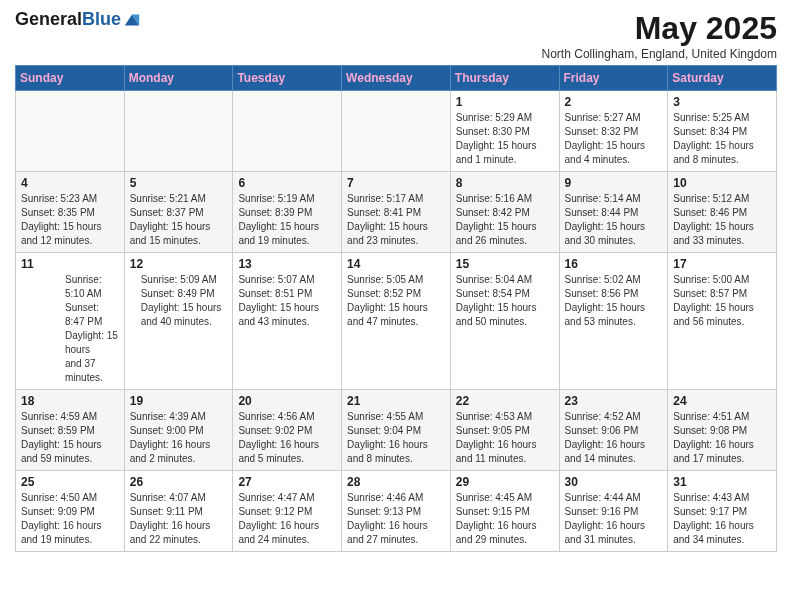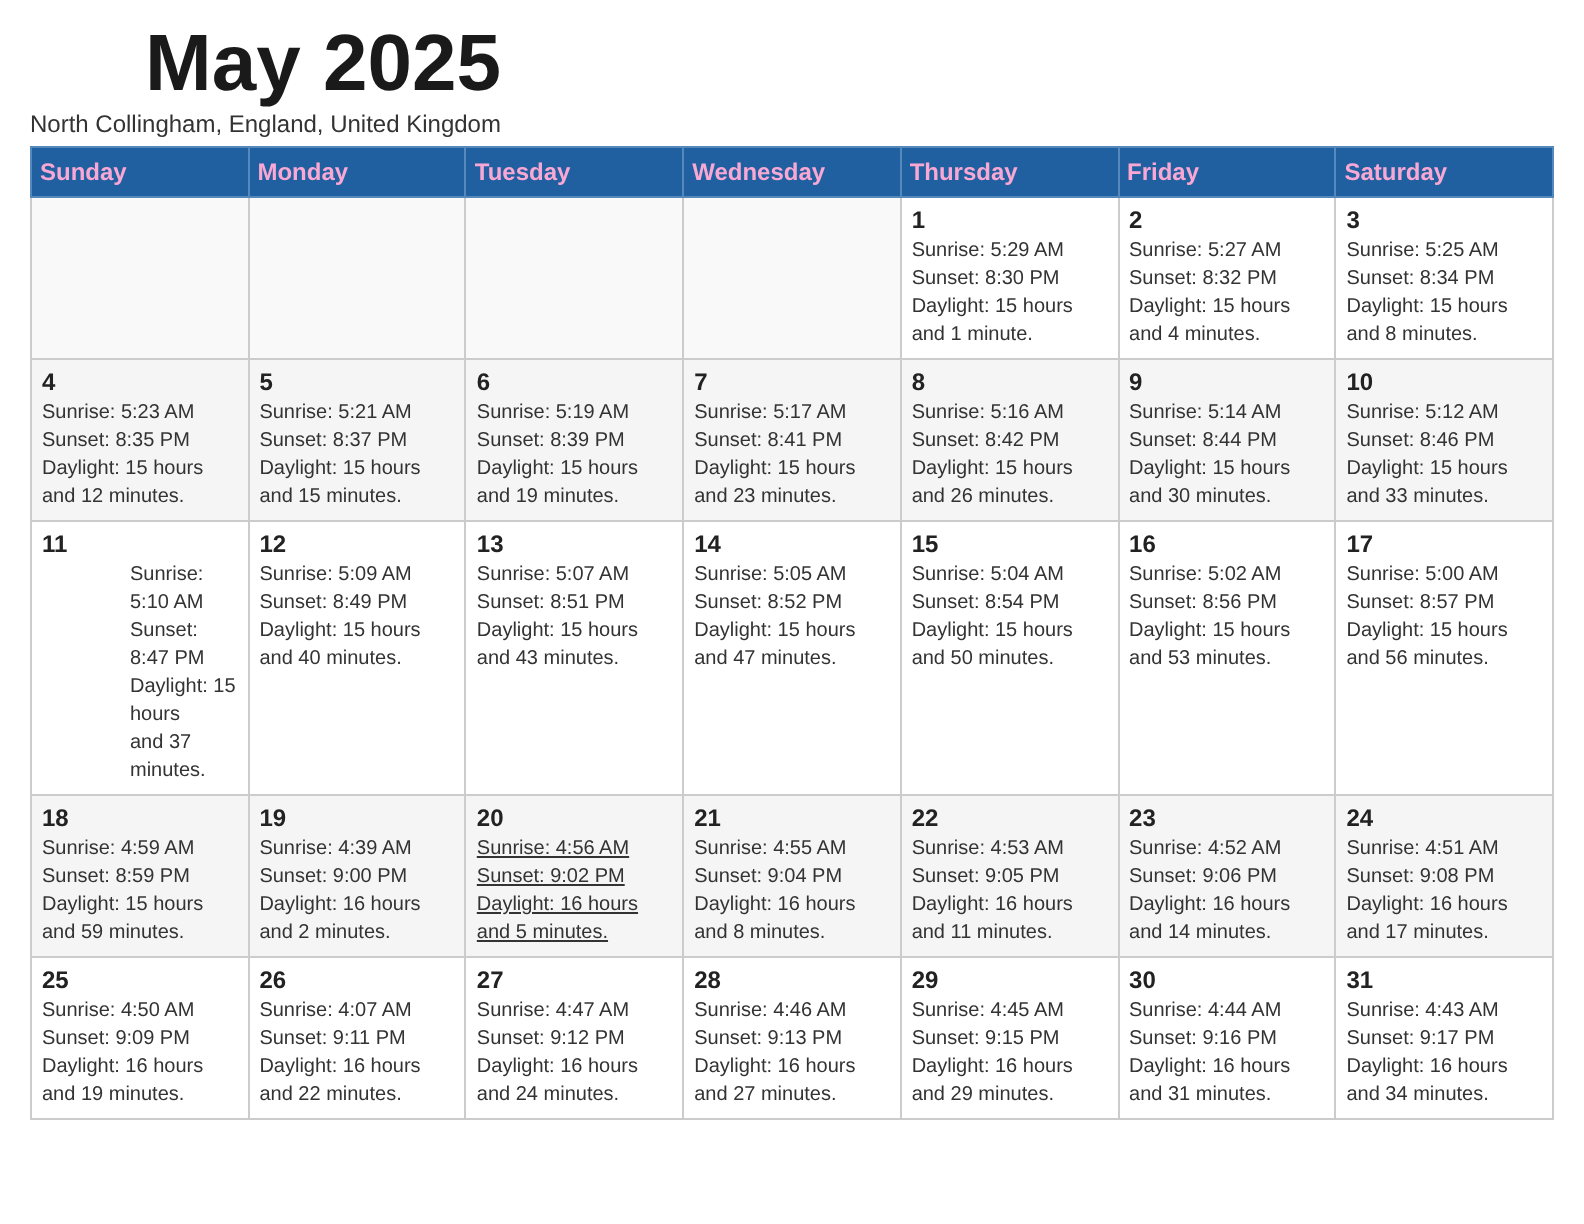--- a/index.html
+++ b/index.html
@@ -32,21 +32,21 @@
     .logo-blue { color: #2060a0; }
     .logo-icon {
       width: 18px;
       height: 18px;
       margin-left: 2px;
     }
     .title-block {
       text-align: right;
     }
     .month-title {
-      font-size: 40px;
+      font-size: 32px;
       font-weight: bold;
       color: #1a1a1a;
     }
     .location-title {
       font-size: 12px;
       color: #333;
     }
     .calendar {
       width: 100%;
       border-collapse: collapse;
@@ -87,20 +87,33 @@
       line-height: 1.4;
     }
     .empty { background: #f9f9f9 !important; }
     .row-alt td { background: #ebebeb; }
   </style>
 </head>
 <body>
 
 <div class="container">
   <div class="header-top">
+    <div class="logo">
+      <div>
+        <div style="display:flex;align-items:center;">
+          <span class="logo-text">
+            <span class="logo-general">General</span><span class="logo-blue">Blue</span>
+          </span>
+          <svg class="logo-icon" viewBox="0 0 20 20">
+            <polygon points="2,16 10,4 18,16" fill="#2060a0"></polygon>
+            <polygon points="10,4 18,16 18,4" fill="#4090d0"></polygon>
+          </svg>
+        </div>
+      </div>
+    </div>
     <div class="title-block">
       <div class="month-title">May 2025</div>
       <div class="location-title">North Collingham, England, United Kingdom</div>
     </div>
   </div>
 
   <table class="calendar">
     <thead>
       <tr>
         <th>Sunday</th>
@@ -194,21 +207,21 @@
         <tr>
           <td>
             <span class="day-num">11</span>
             <div class="day-info" style="white-space: pre-line; margin-left: 44px;">Sunrise: 5:10 AM
 Sunset: 8:47 PM
 Daylight: 15 hours
 and 37 minutes.</div>
           </td>
           <td>
             <span class="day-num">12</span>
-            <div class="day-info" style="white-space: pre-line;">Sunrise: 5:09 AM
+            <div class="day-info" style="white-space: pre-line; margin-left: 11px;">Sunrise: 5:09 AM
 Sunset: 8:49 PM
 Daylight: 15 hours
 and 40 minutes.</div>
           </td>
           <td>
             <span class="day-num">13</span>
             <div class="day-info" style="white-space: pre-line;">Sunrise: 5:07 AM
 Sunset: 8:51 PM
 Daylight: 15 hours
 and 43 minutes.</div>
@@ -252,21 +265,21 @@
           </td>
           <td>
             <span class="day-num">19</span>
             <div class="day-info" style="white-space: pre-line;">Sunrise: 4:39 AM
 Sunset: 9:00 PM
 Daylight: 16 hours
 and 2 minutes.</div>
           </td>
           <td>
             <span class="day-num">20</span>
-            <div class="day-info" style="white-space: pre-line; text-decoration: underline;">Sunrise: 4:56 AM
+            <div class="day-info" style="white-space: pre-line;">Sunrise: 4:56 AM
 Sunset: 9:02 PM
 Daylight: 16 hours
 and 5 minutes.</div>
           </td>
           <td>
             <span class="day-num">21</span>
             <div class="day-info" style="white-space: pre-line;">Sunrise: 4:55 AM
 Sunset: 9:04 PM
 Daylight: 16 hours
 and 8 minutes.</div>

